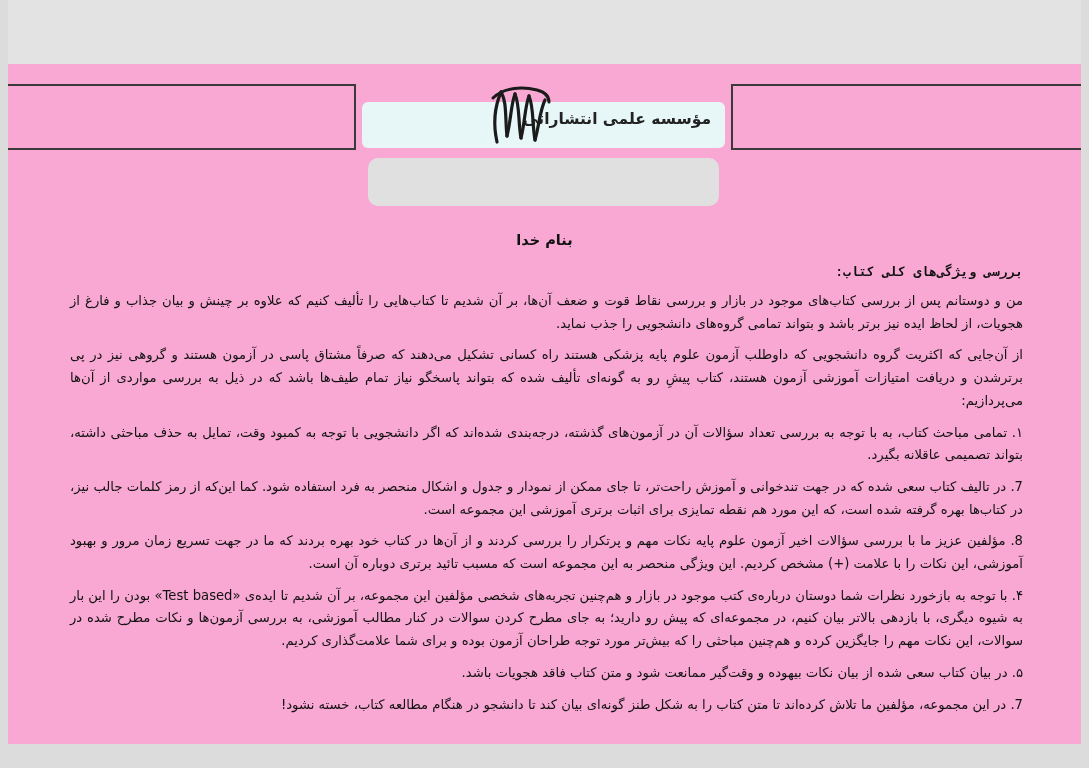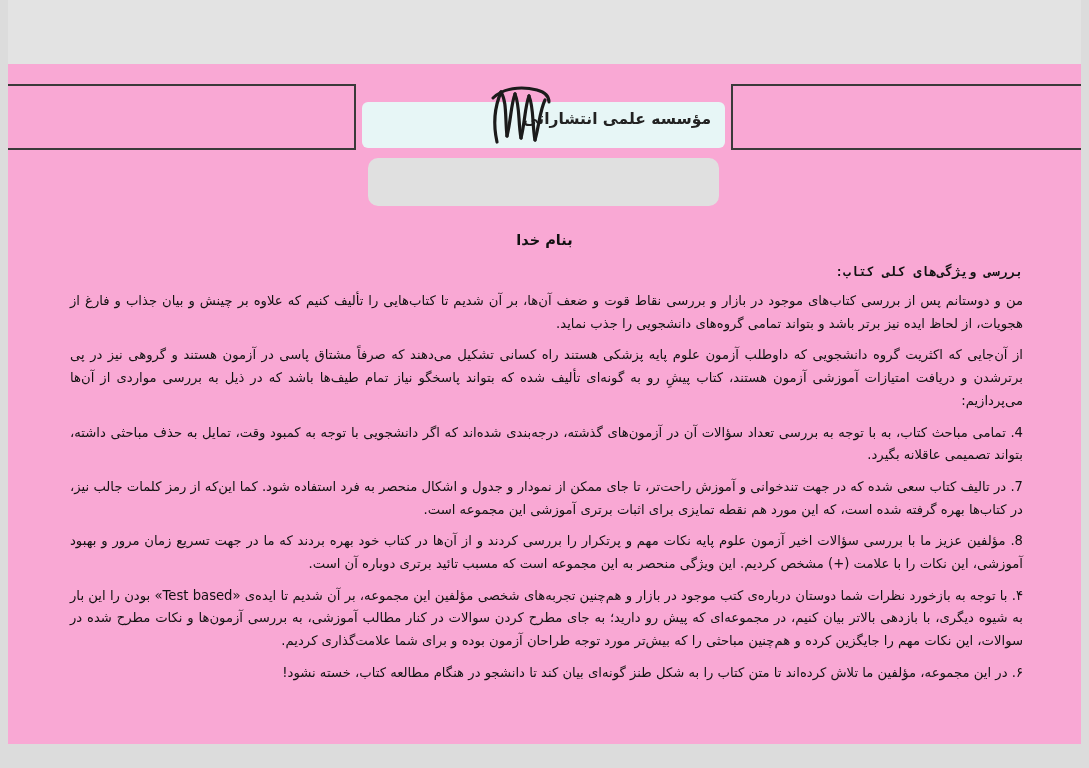--- a/index.html
+++ b/index.html
@@ -203,20 +203,21 @@
     </svg>
     <div class="title-bar"></div>
   </div>
 
   <div class="content">
     <div class="basmala">بنام خدا</div>
     <div class="section-title">بررسی ویژگی‌های کلی کتاب:</div>
 
     <p class="para">من و دوستانم پس از بررسی کتاب‌های موجود در بازار و بررسی نقاط قوت و ضعف آن‌ها، بر آن شدیم تا کتاب‌هایی را تألیف کنیم که علاوه بر چینش و بیان جذاب و فارغ از هجویات، از لحاظ ایده نیز برتر باشد و بتواند تمامی گروه‌های دانشجویی را جذب نماید.</p>
     <p class="para">از آن‌جایی که اکثریت گروه دانشجویی که داوطلب آزمون علوم پایه پزشکی هستند راه کسانی تشکیل می‌دهند که صرفاً مشتاق پاسی در آزمون هستند و گروهی نیز در پی برترشدن و دریافت امتیازات آموزشی آزمون هستند، کتاب پیشِ رو به گونه‌ای تألیف شده که بتواند پاسخگو نیاز تمام طیف‌ها باشد که در ذیل به بررسی مواردی از آن‌ها می‌پردازیم:</p>
-    <p class="para">4. تمامی مباحث کتاب، به با توجه به بررسی تعداد سؤالات آن در آزمون‌های گذشته، درجه‌بندی شده‌اند که اگر دانشجویی با توجه به کمبود وقت، تمایل به حذف مباحثی داشته، بتواند تصمیمی عاقلانه بگیرد.</p>
+    <p class="para">۱. تمامی مباحث کتاب، به با توجه به بررسی تعداد سؤالات آن در آزمون‌های گذشته، درجه‌بندی شده‌اند که اگر دانشجویی با توجه به کمبود وقت، تمایل به حذف مباحثی داشته، بتواند تصمیمی عاقلانه بگیرد.</p>
     <p class="para">7. در تالیف کتاب سعی شده که در جهت تندخوانی و آموزش راحت‌تر، تا جای ممکن از نمودار و جدول و اشکال منحصر به فرد استفاده شود. کما این‌که از رمز کلمات جالب نیز، در کتاب‌ها بهره گرفته شده است، که این مورد هم نقطه تمایزی برای اثبات برتری آموزشی این مجموعه است.</p>
     <p class="para">8. مؤلفین عزیز ما با بررسی سؤالات اخیر آزمون علوم پایه نکات مهم و پرتکرار را بررسی کردند و از آن‌ها در کتاب خود بهره بردند که ما در جهت تسریع زمان مرور و بهبود آموزشی، این نکات را با علامت (+) مشخص کردیم. این ویژگی منحصر به این مجموعه است که مسبب تائید برتری دوباره آن است.</p>
     <p class="para">۴. با توجه به بازخورد نظرات شما دوستان درباره‌ی کتب موجود در بازار و هم‌چنین تجربه‌های شخصی مؤلفین این مجموعه، بر آن شدیم تا ایده‌ی «Test based» بودن را این بار به شیوه دیگری، با بازدهی بالاتر بیان کنیم، در مجموعه‌ای که پیش رو دارید؛ به جای مطرح کردن سوالات در کنار مطالب آموزشی، به بررسی آزمون‌ها و نکات مطرح شده در سوالات، این نکات مهم را جایگزین کرده و هم‌چنین مباحثی را که بیش‌تر مورد توجه طراحان آزمون بوده و برای شما علامت‌گذاری کردیم.</p>
-    <p class="para last">۶. در این مجموعه، مؤلفین ما تلاش کرده‌اند تا متن کتاب را به شکل طنز گونه‌ای بیان کند تا دانشجو در هنگام مطالعه کتاب، خسته نشود!</p>
+    <p class="para">۵. در بیان کتاب سعی شده از بیان نکات بیهوده و وقت‌گیر ممانعت شود و متن کتاب فاقد هجویات باشد.</p>
+    <p class="para last">7. در این مجموعه، مؤلفین ما تلاش کرده‌اند تا متن کتاب را به شکل طنز گونه‌ای بیان کند تا دانشجو در هنگام مطالعه کتاب، خسته نشود!</p>
   </div>
 
 </div>
 
 </body></html>

